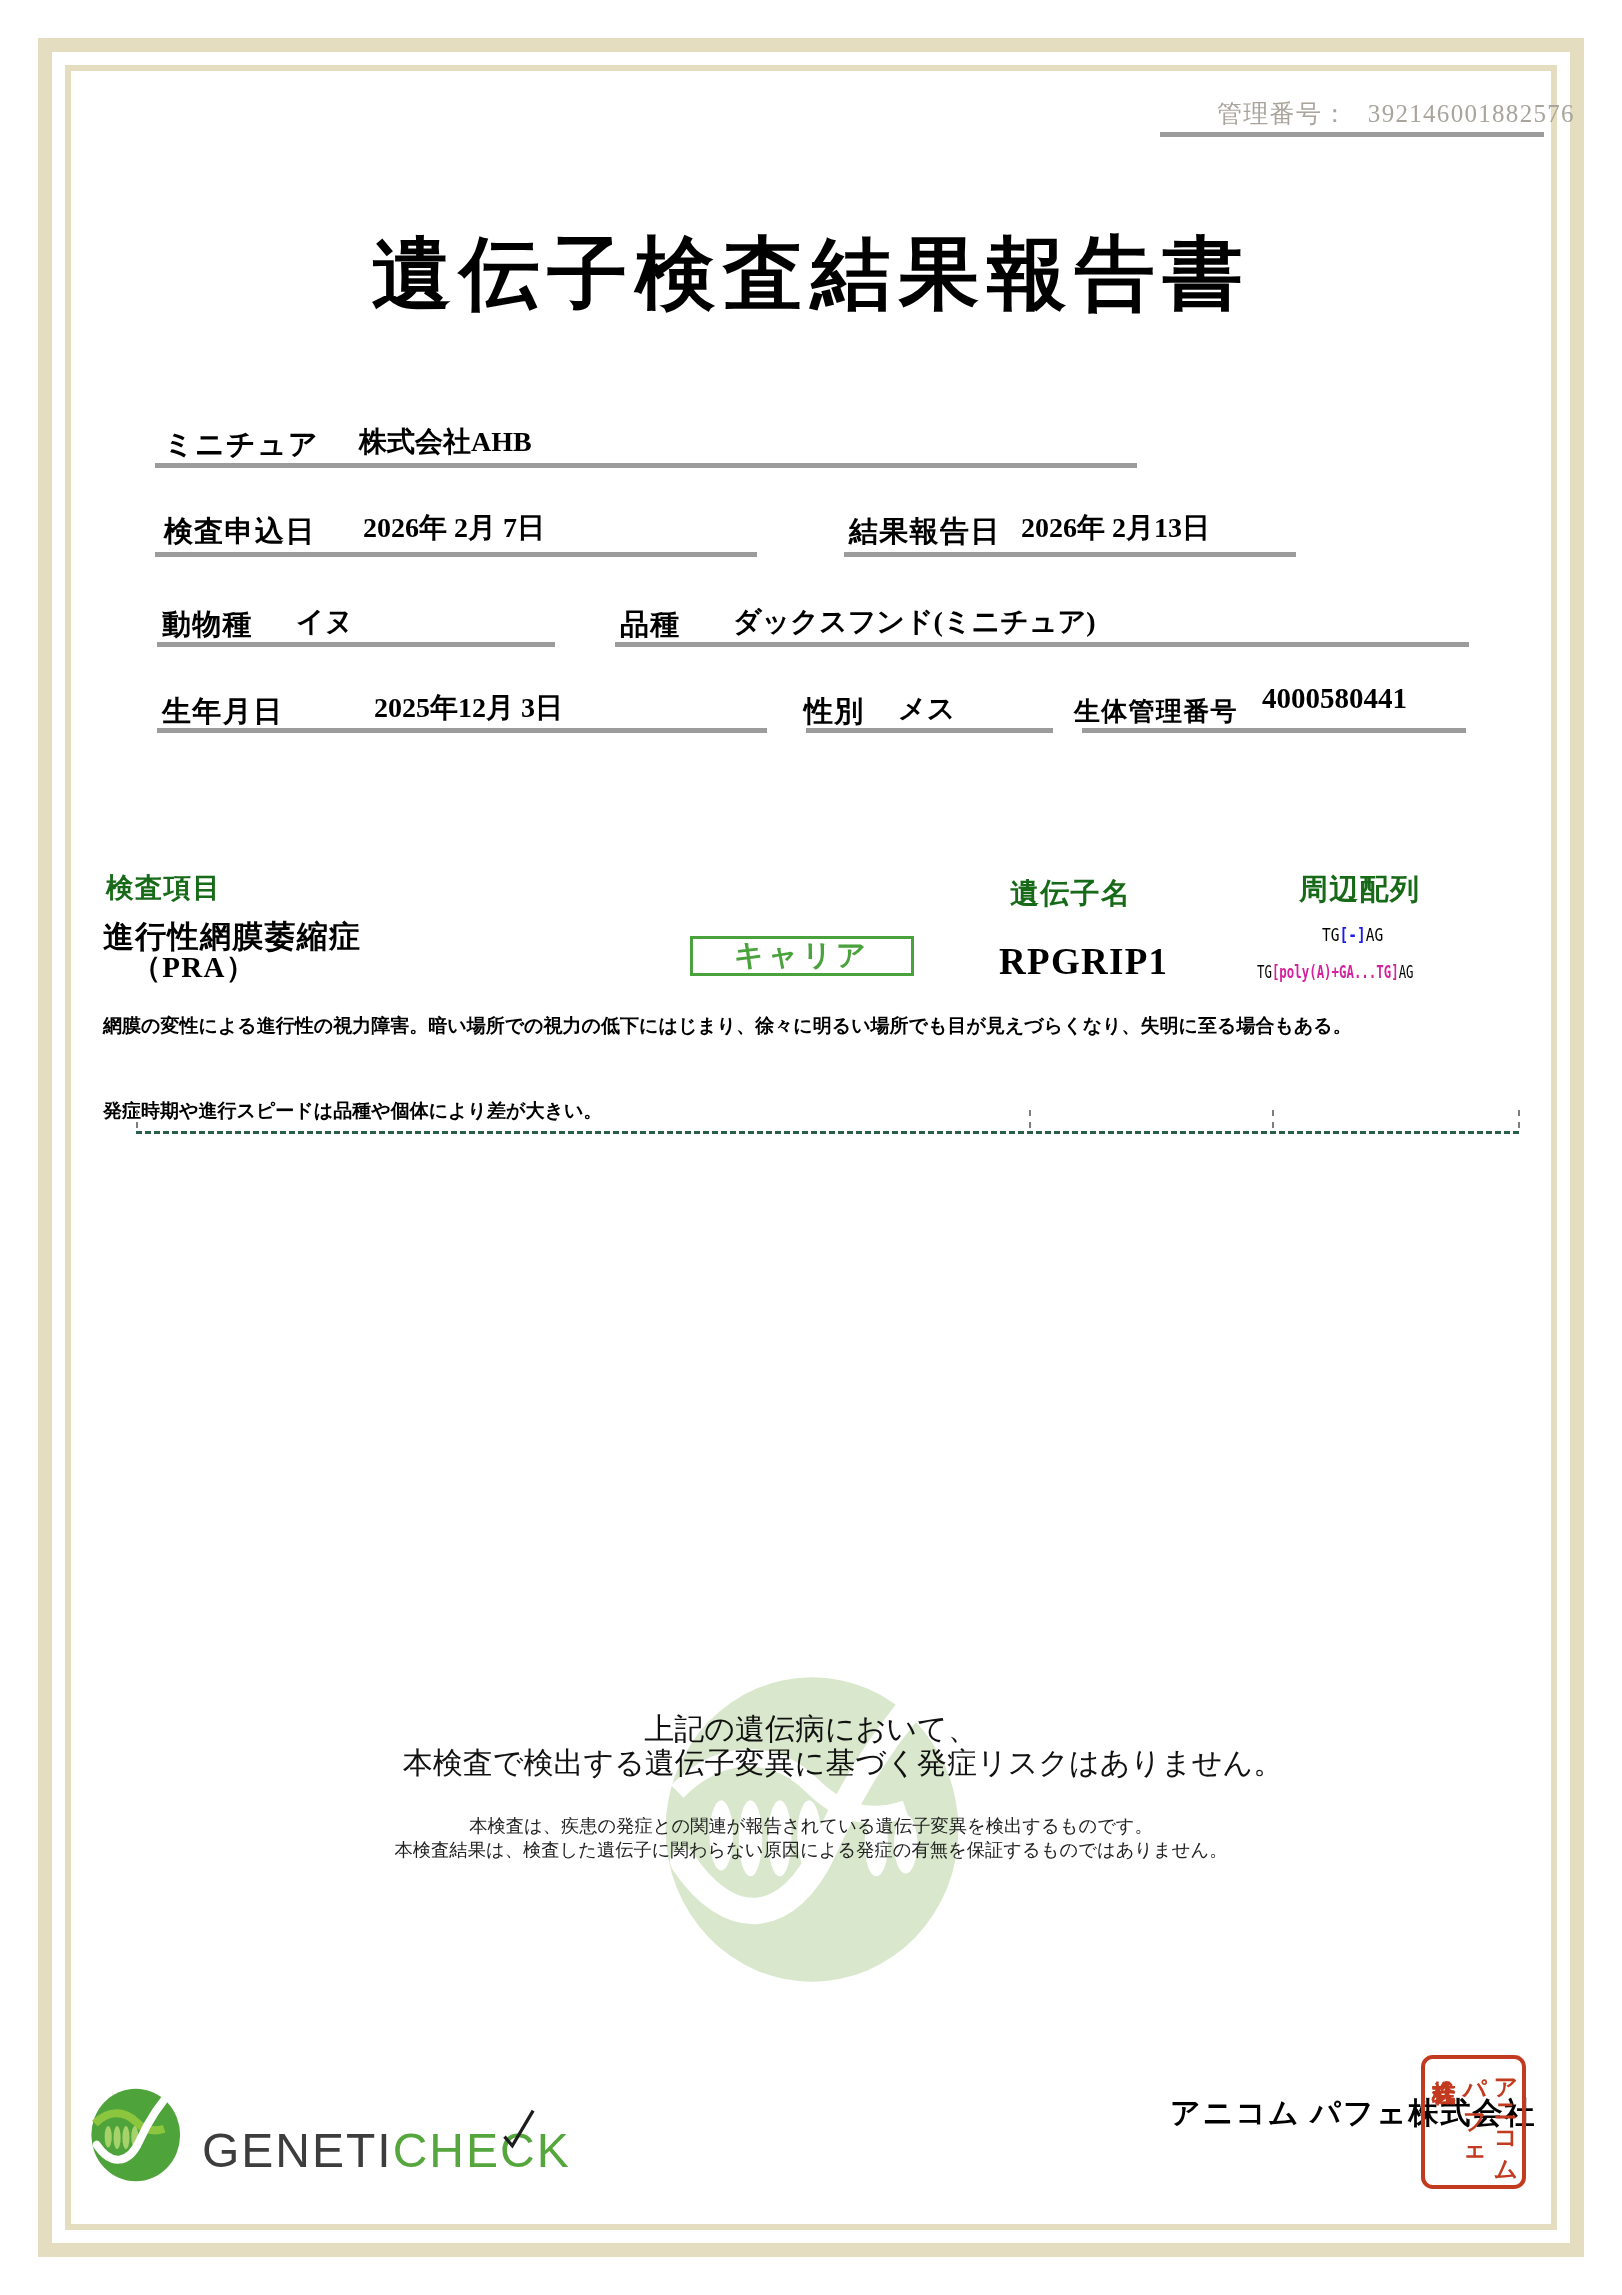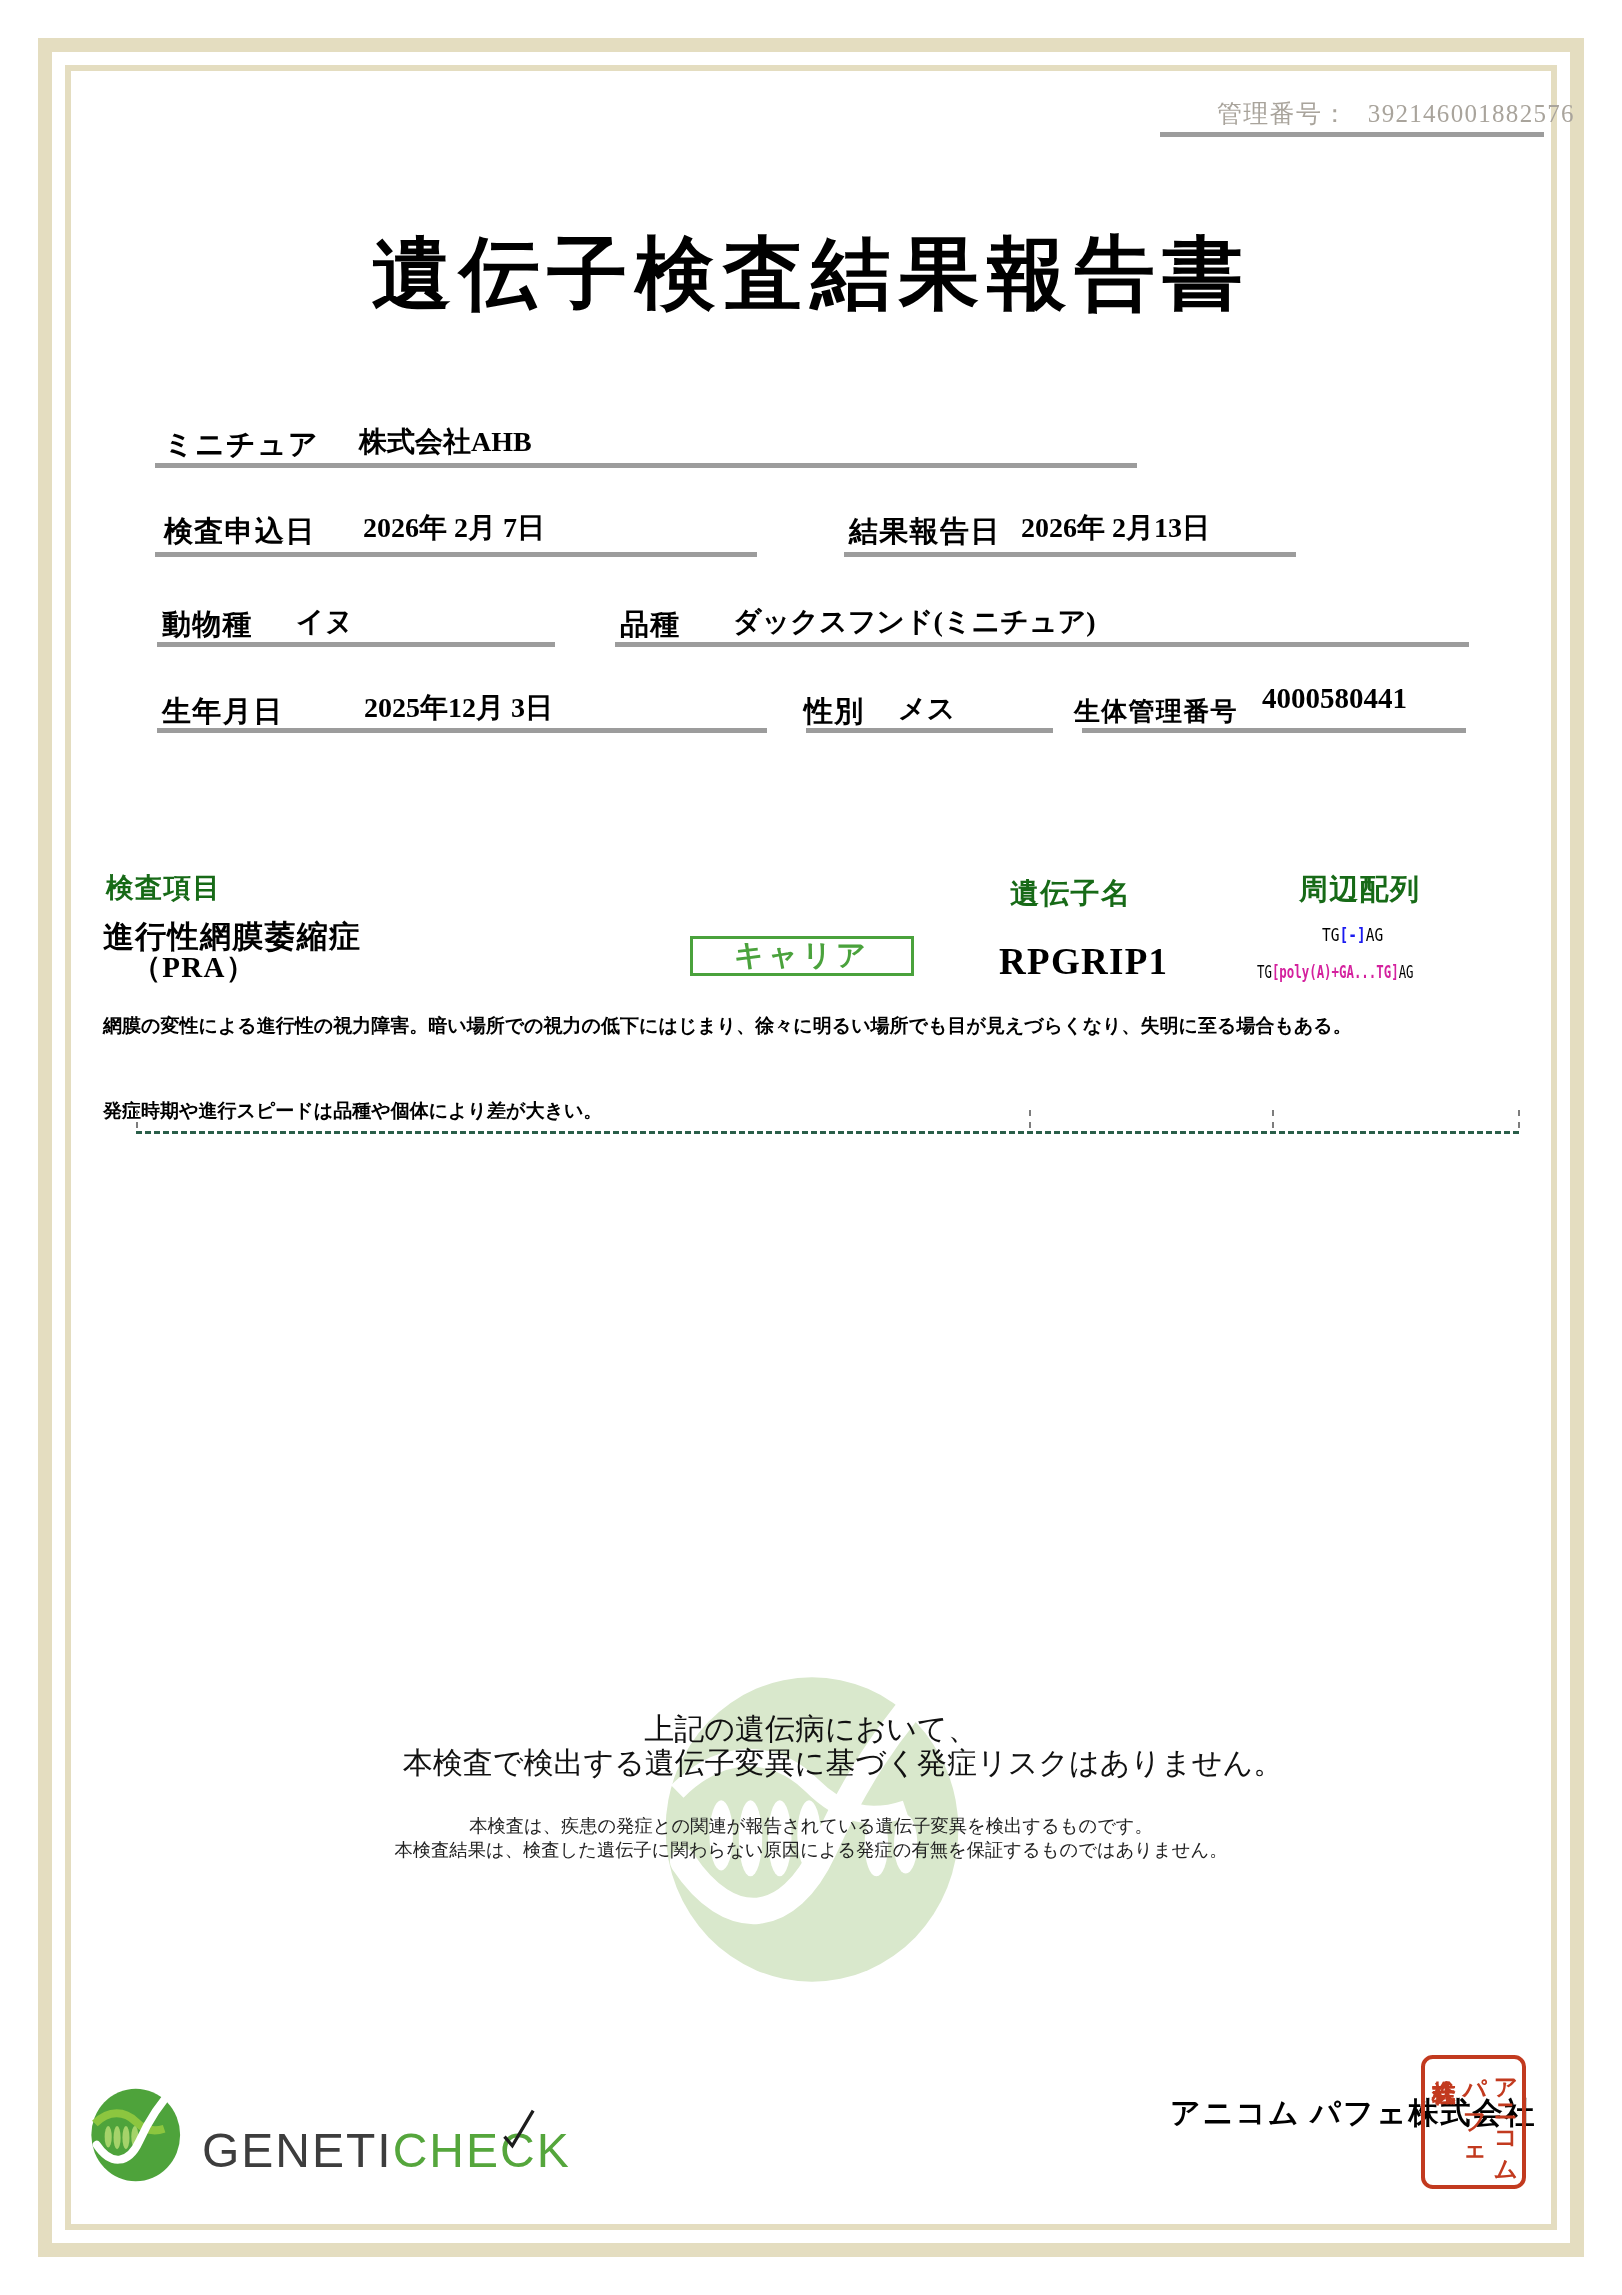--- a/index.html
+++ b/index.html
@@ -84,21 +84,21 @@
 
   <div class="abs flabel" style="left:162px;top:605px;">動物種</div>
   <div class="abs fvalue" style="left:296px;top:603px;">イヌ</div>
   <div class="abs gray-line" style="left:157px;top:642px;width:398px;"></div>
 
   <div class="abs flabel" style="left:620px;top:605px;">品種</div>
   <div class="abs fvalue" style="left:733px;top:603px;">ダックスフンド(ミニチュア)</div>
   <div class="abs gray-line" style="left:615px;top:642px;width:854px;"></div>
 
   <div class="abs flabel" style="left:162px;top:692px;">生年月日</div>
-  <div class="abs fvalue" style="left:364px;top:689px;">2025年12月 3日</div>
+  <div class="abs fvalue" style="left:374px;top:689px;">2025年12月 3日</div>
   <div class="abs gray-line" style="left:157px;top:728px;width:610px;"></div>
 
   <div class="abs flabel" style="left:804px;top:692px;">性別</div>
   <div class="abs fvalue" style="left:898px;top:690px;">メス</div>
   <div class="abs gray-line" style="left:806px;top:728px;width:247px;"></div>
 
   <div class="abs flabel" style="left:1074px;top:694px;font-size:26px;">生体管理番号</div>
   <div class="abs fvalue" style="left:1262px;top:682px;font-size:29px;">4000580441</div>
   <div class="abs gray-line" style="left:1082px;top:728px;width:384px;"></div>
 

